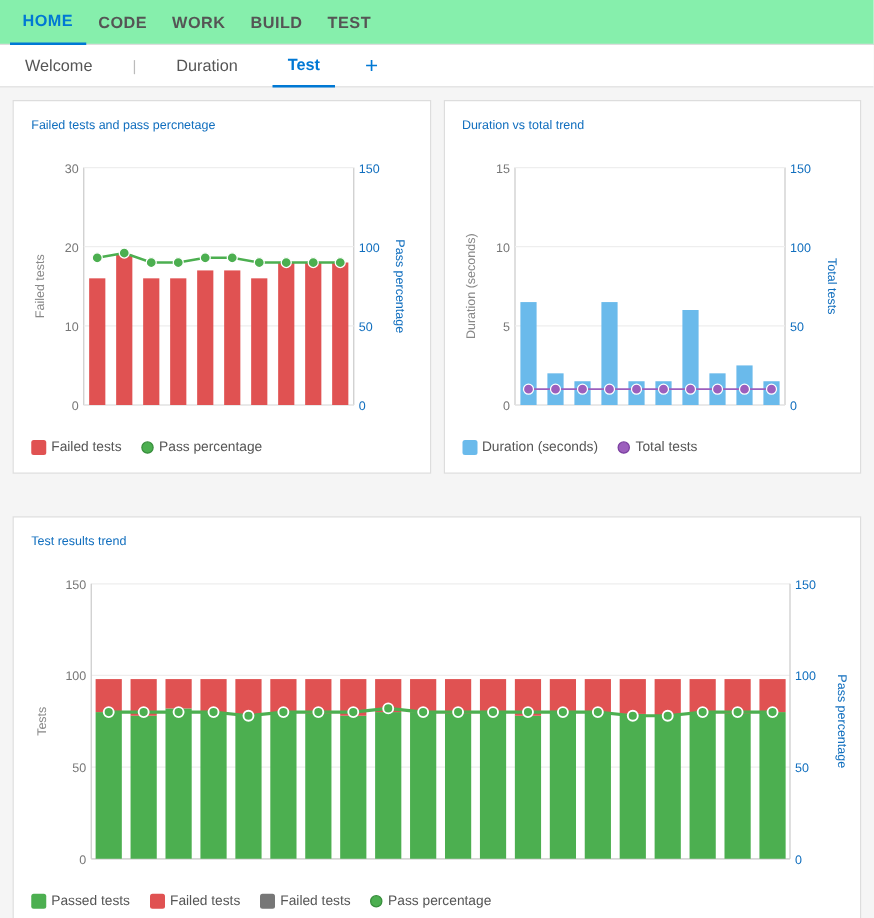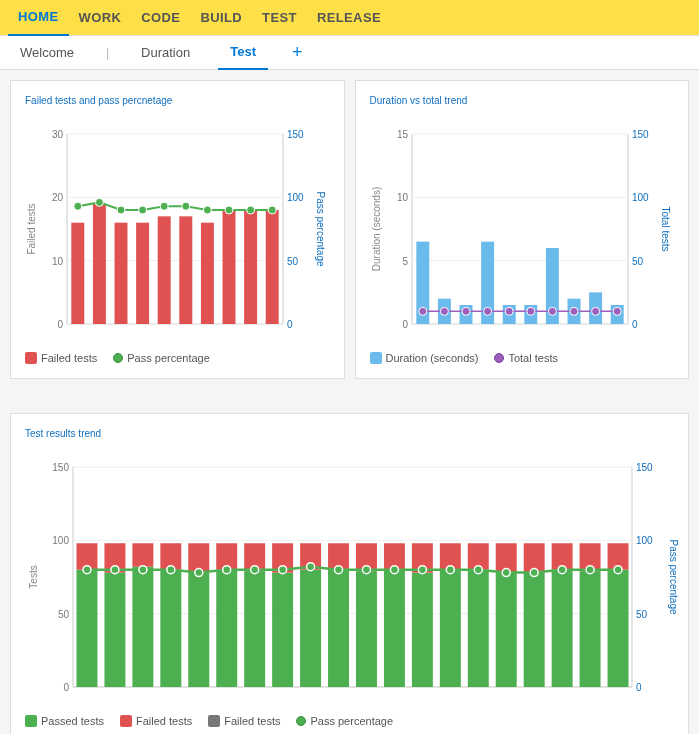--- a/index.html
+++ b/index.html
@@ -1,19 +1,19 @@
 <!DOCTYPE html>
 <html><head>
   <meta charset="utf-8">
   <style>
     * { box-sizing: border-box; margin: 0; padding: 0; }
     body { font-family: 'Segoe UI', Arial, sans-serif; font-size: 12px; background: #f5f5f5; color: #333; width: 699px; }
 
     
-    .top-nav { background: #fde047; border-bottom: 1px solid #ddd; display: flex; align-items: center; padding: 0 8px; height: 36px; }
+    .top-nav { background: #86efac; border-bottom: 1px solid #ddd; display: flex; align-items: center; padding: 0 8px; height: 36px; }
     .top-nav-item { padding: 0 10px; height: 36px; display: flex; align-items: center; font-size: 13px; font-weight: 600; color: #555; cursor: pointer; text-transform: uppercase; letter-spacing: 0.03em; }
     .top-nav-item.active { color: #0078d4; border-bottom: 2px solid #0078d4; }
 
     
     .sub-nav { background: #fff; border-bottom: 1px solid #ddd; display: flex; align-items: center; padding: 0 8px; height: 34px; gap: 16px; }
     .sub-nav-item { padding: 0 12px; height: 34px; display: flex; align-items: center; font-size: 13px; color: #555; cursor: pointer; }
     .sub-nav-item.active { color: #0078d4; border-bottom: 2px solid #0078d4; font-weight: 600; }
     .sub-nav-separator { color: #bbb; padding: 0 4px; }
     .sub-nav-add { color: #0078d4; font-size: 18px; padding: 0 8px; cursor: pointer; display: flex; align-items: center; }
 
@@ -39,25 +39,24 @@
 
     
     svg { display: block; }
     .axis-label { font-size: 10px; fill: #777; }
   </style>
 </head>
 <body>
 
 <div class="top-nav">
   <div class="top-nav-item active">HOME</div>
+  <div class="top-nav-item">CODE</div>
   <div class="top-nav-item">WORK</div>
-  <div class="top-nav-item">CODE</div>
   <div class="top-nav-item">BUILD</div>
   <div class="top-nav-item">TEST</div>
-  <div class="top-nav-item">RELEASE</div>
 </div>
 
 <div class="sub-nav">
   <div class="sub-nav-item">Welcome</div>
   <span class="sub-nav-separator">|</span>
   <div class="sub-nav-item">Duration</div>
   <div class="sub-nav-item active">Test</div>
   <div class="sub-nav-add">+</div>
 </div>
 

